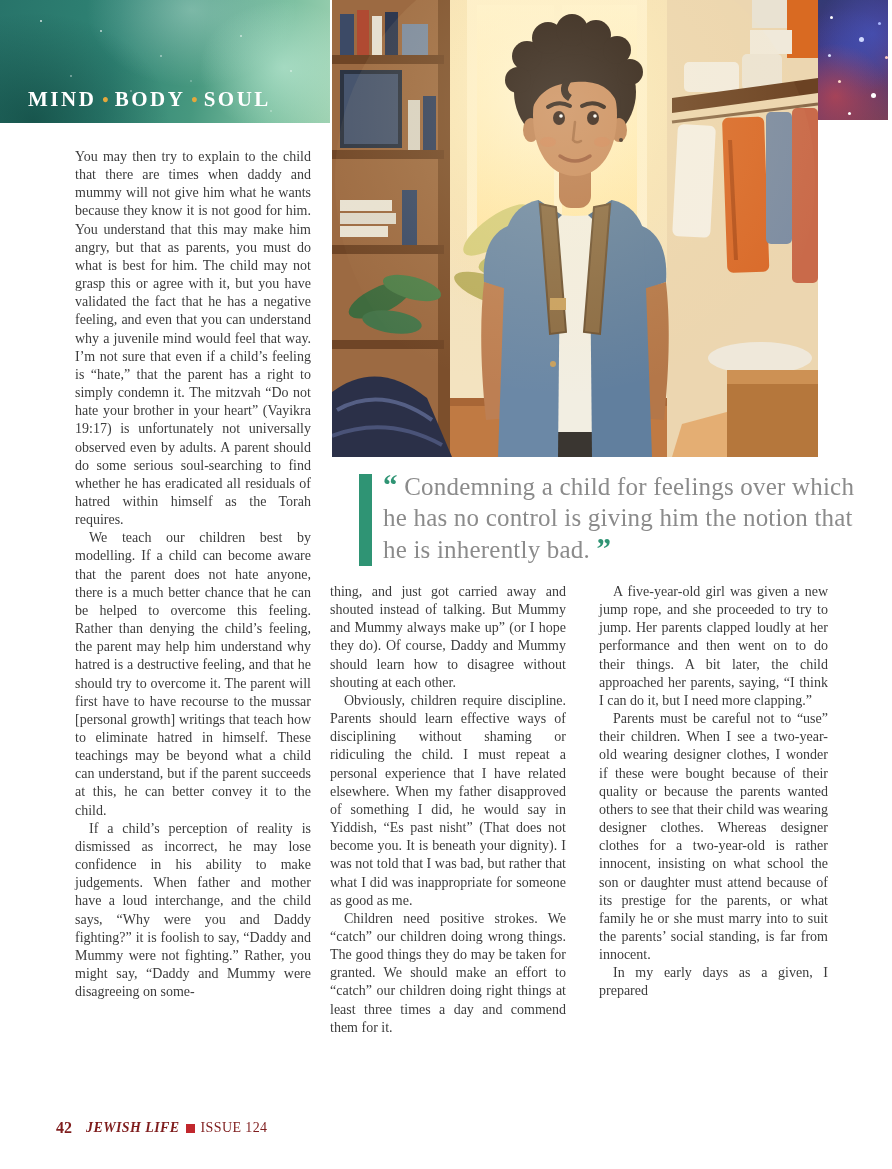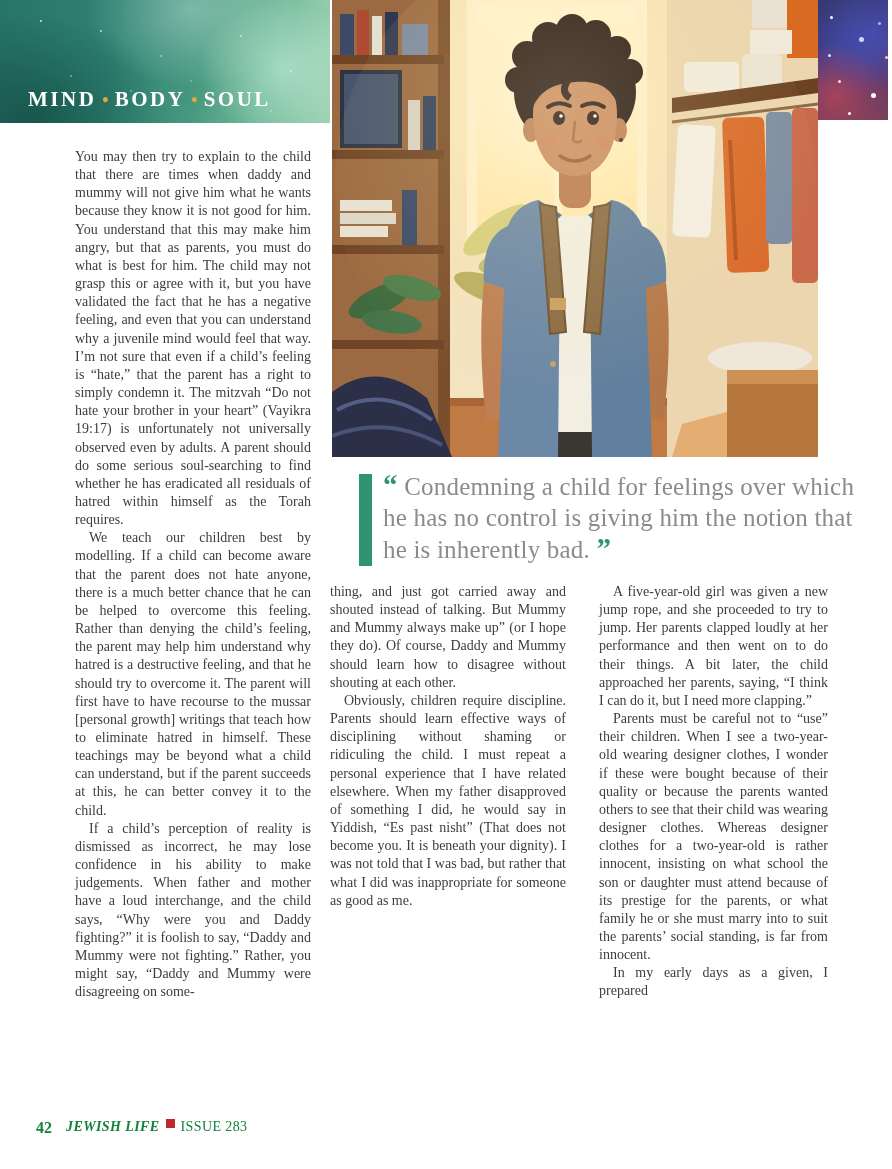--- a/index.html
+++ b/index.html
@@ -67,22 +67,22 @@
     font-size:14px; line-height:18.15px; hyphens:auto; -webkit-hyphens:auto;
   }
   .col .para { margin:0; text-indent:14px; }
   .col-left .para:first-child, .col-middle .para:first-child { text-indent:0; }
   .col-left   { left:75px;  top:148px; width:236px; }
   .col-middle { left:330px; top:583px; width:236px; }
   .col-right  { left:588px; top:583px; width:229px;margin-left:11px; }
 
   
   .footer {
-    position:absolute; left:36px; top:1119px; display:flex; align-items:flex-start;
-    color:#15803d; font-size:14px;
+    position:absolute; left:56px; top:1119px; display:flex; align-items:center;
+    color:#7f1d1d; font-size:14px;
   }
   .footer .page-num { font-weight:700; font-size:16px; margin-right:14px; }
   .footer .mag { font-weight:700; letter-spacing:.4px;font-style:italic; }
   .footer .sq { width:9px; height:9px; background:#c1272d; display:inline-block; margin:0 6px; }
   .footer .issue { letter-spacing:.4px; }
 </style>
 </head>
 <body>
 
 <div class="page">
@@ -237,27 +237,28 @@
   </div>
 
   <div class="col col-left">
       <p class="para">You may then try to explain to the child that there are times when daddy and mummy will not give him what he wants because they know it is not good for him. You understand that this may make him angry, but that as parents, you must do what is best for him. The child may not grasp this or agree with it, but you have validated the fact that he has a negative feeling, and even that you can understand why a juvenile mind would feel that way. I’m not sure that even if a child’s feeling is “hate,” that the parent has a right to simply condemn it. The mitzvah “Do not hate your brother in your heart” (Vayikra 19:17) is unfortunately not universally observed even by adults. A parent should do some serious soul-searching to find whether he has eradicated all residuals of hatred within himself as the Torah requires.</p>
       <p class="para">We teach our children best by modelling. If a child can become aware that the parent does not hate anyone, there is a much better chance that he can be helped to overcome this feeling. Rather than denying the child’s feeling, the parent may help him understand why hatred is a destructive feeling, and that he should try to overcome it. The parent will first have to have recourse to the mussar [personal growth] writings that teach how to eliminate hatred in himself. These teachings may be beyond what a child can understand, but if the parent succeeds at this, he can better convey it to the child.</p>
       <p class="para">If a child’s perception of reality is dismissed as incorrect, he may lose confidence in his ability to make judgements. When father and mother have a loud interchange, and the child says, “Why were you and Daddy fighting?” it is foolish to say, “Daddy and Mummy were not fighting.” Rather, you might say, “Daddy and Mummy were disagreeing on some-</p>
     </div>
   <div class="col col-middle">
       <p class="para">thing, and just got carried away and shouted instead of talking. But Mummy and Mummy always make up” (or I hope they do). Of course, Daddy and Mummy should learn how to disagree without shouting at each other.</p>
       <p class="para">Obviously, children require discipline. Parents should learn effective ways of disciplining without shaming or ridiculing the child. I must repeat a personal experience that I have related elsewhere. When my father disapproved of something I did, he would say in Yiddish, “Es past nisht” (That does not become you. It is beneath your dignity). I was not told that I was bad, but rather that what I did was inappropriate for someone as good as me.</p>
+      <p class="para">Children need positive strokes. We “catch” our children doing wrong things. The good things they do may be taken for granted. We should make an effort to “catch” our children doing right things at least three times a day and commend them for it.</p>
     </div>
   <div class="col col-right">
       <p class="para">A five-year-old girl was given a new jump rope, and she proceeded to try to jump. Her parents clapped loudly at her performance and then went on to do their things. A bit later, the child approached her parents, saying, “I think I can do it, but I need more clapping.”</p>
       <p class="para">Parents must be careful not to “use” their children. When I see a two-year-old wearing designer clothes, I wonder if these were bought because of their quality or because the parents wanted others to see that their child was wearing designer clothes. Whereas designer clothes for a two-year-old is rather innocent, insisting on what school the son or daughter must attend because of its prestige for the parents, or what family he or she must marry into to suit the parents’ social standing, is far from innocent.</p>
       <p class="para">In my early days as a given, I prepared</p>
     </div>
 
   <div class="footer">
     <span class="page-num">42</span>
     <span class="mag">JEWISH LIFE</span>
     <span class="sq"></span>
-    <span class="issue">ISSUE 283</span>
+    <span class="issue">ISSUE 124</span>
   </div>
 
 </div>
 
 </body></html>

